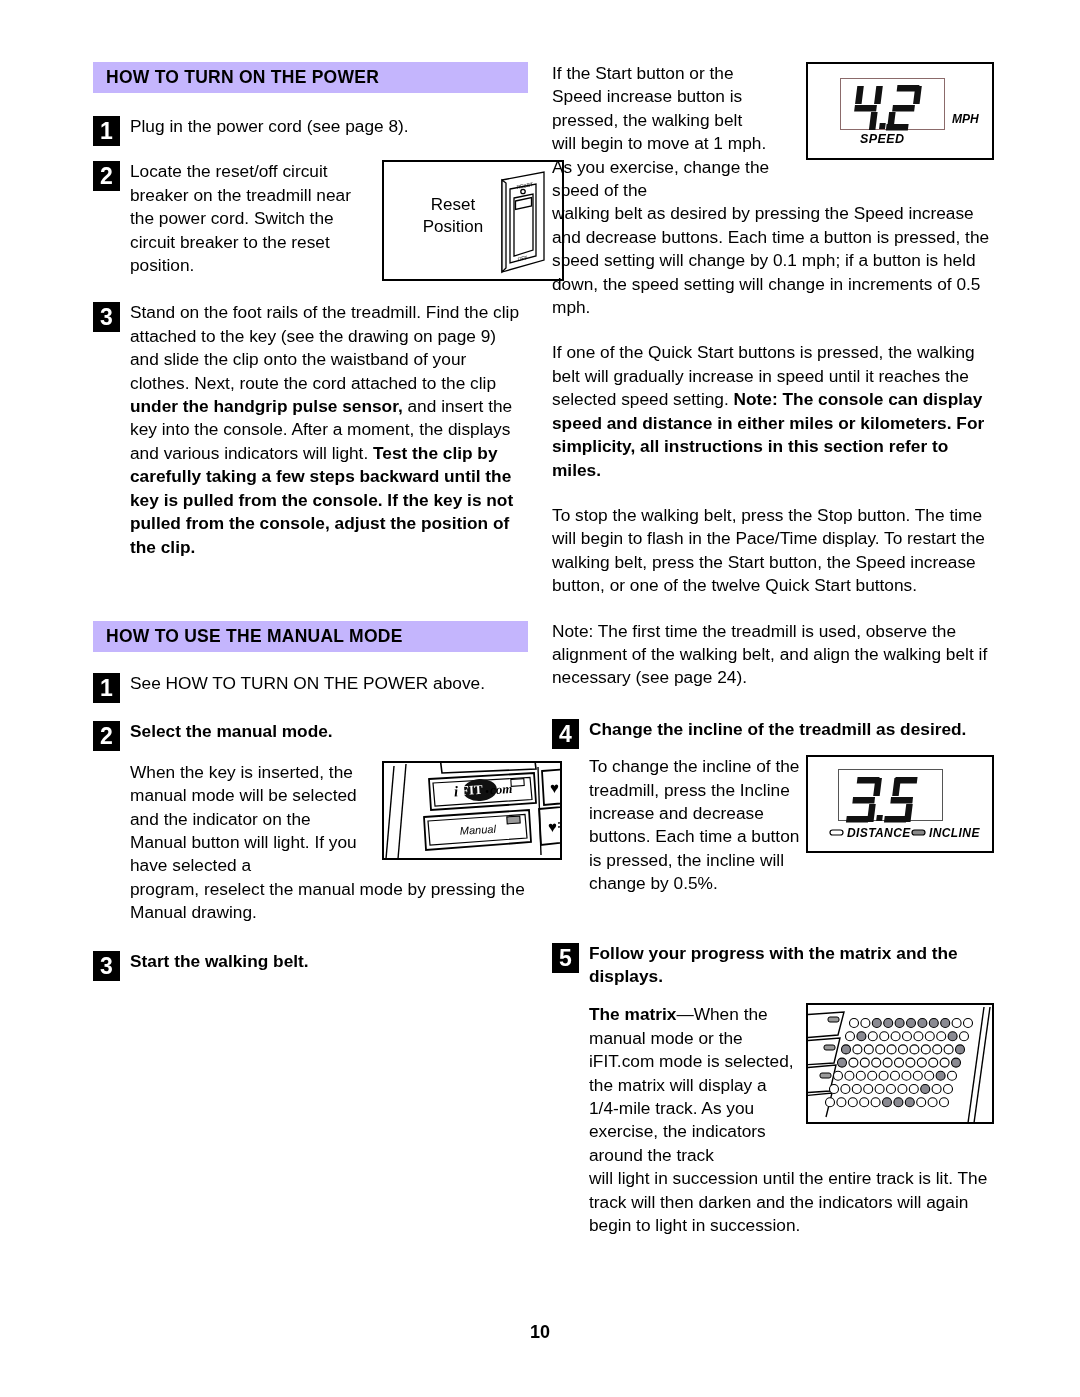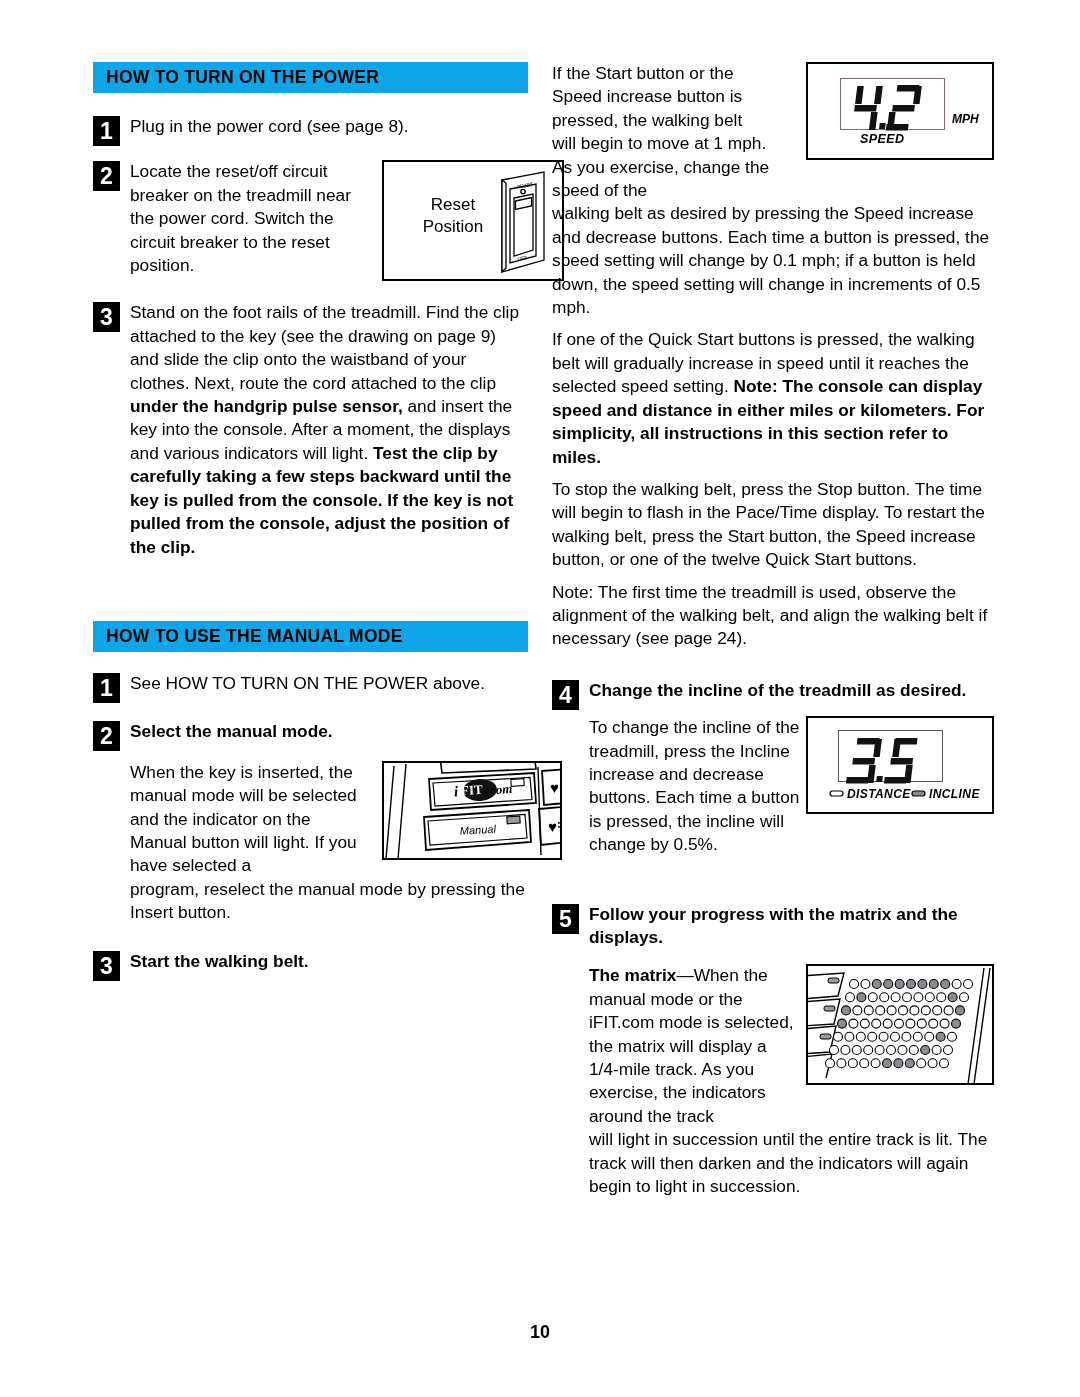--- a/index.html
+++ b/index.html
@@ -27,21 +27,21 @@
   .col {
     position: absolute;
     top: 62px;
     width: 435px;
   }
   .col-left  { left: 93px;  }
   .col-right { left: 552px; width: 440px; }
 
   
   .section-head {
-    background: #0ea5e9;
+    background: #c4b5fd;
     height: 31px;
     line-height: 31px;
     font-size: 17.5px;
     font-weight: bold;
     letter-spacing: 0.25px;
     padding-left: 13px;
     box-sizing: border-box;
     margin-bottom: 22px;
   }
 
@@ -66,21 +66,21 @@
   }
   .step-body {
     padding-left: 37px;
   }
 
   p {
     margin: 0 0 0 0;
     font-size: 17.3px;
     line-height: 23.4px;
   }
-  p + p { margin-top: 9px; }
+  p + p { margin-top: 22px; }
   .tight { margin-top: 0; }
   b, strong { font-weight: bold; }
 
   .narrow { width: 228px; }
   .narrow-r { width: 218px; }
   .spacer-28 { height: 28px; }
   .spacer-40 { height: 40px; }
 
   
   .fig {
@@ -289,21 +289,21 @@
               <g stroke="#000" stroke-width="1.3">
                 <path d="M176,20 L184,19"></path>
                   <path d="M176,24 L184,23"></path>
                 <path d="M174,60 L184,59"></path>
                   <path d="M174,64 L184,63"></path>
               </g>
             </svg>
           </div>
         </div>
         <p class="narrow">When the key is inserted, the manual mode will be selected and the indicator on the Manual button will light. If you have selected a</p>
-        <p class="tight">program, reselect the manual mode by pressing the Insert button.</p>
+        <p class="tight">program, reselect the manual mode by pressing the Manual drawing.</p>
       </div>
     </div>
 
     <div class="step">
       <div class="badge">3</div>
       <div class="step-body">
         <p><b>Start the walking belt.</b></p>
         <div style="height:6px"></div>
       </div>
     </div>

